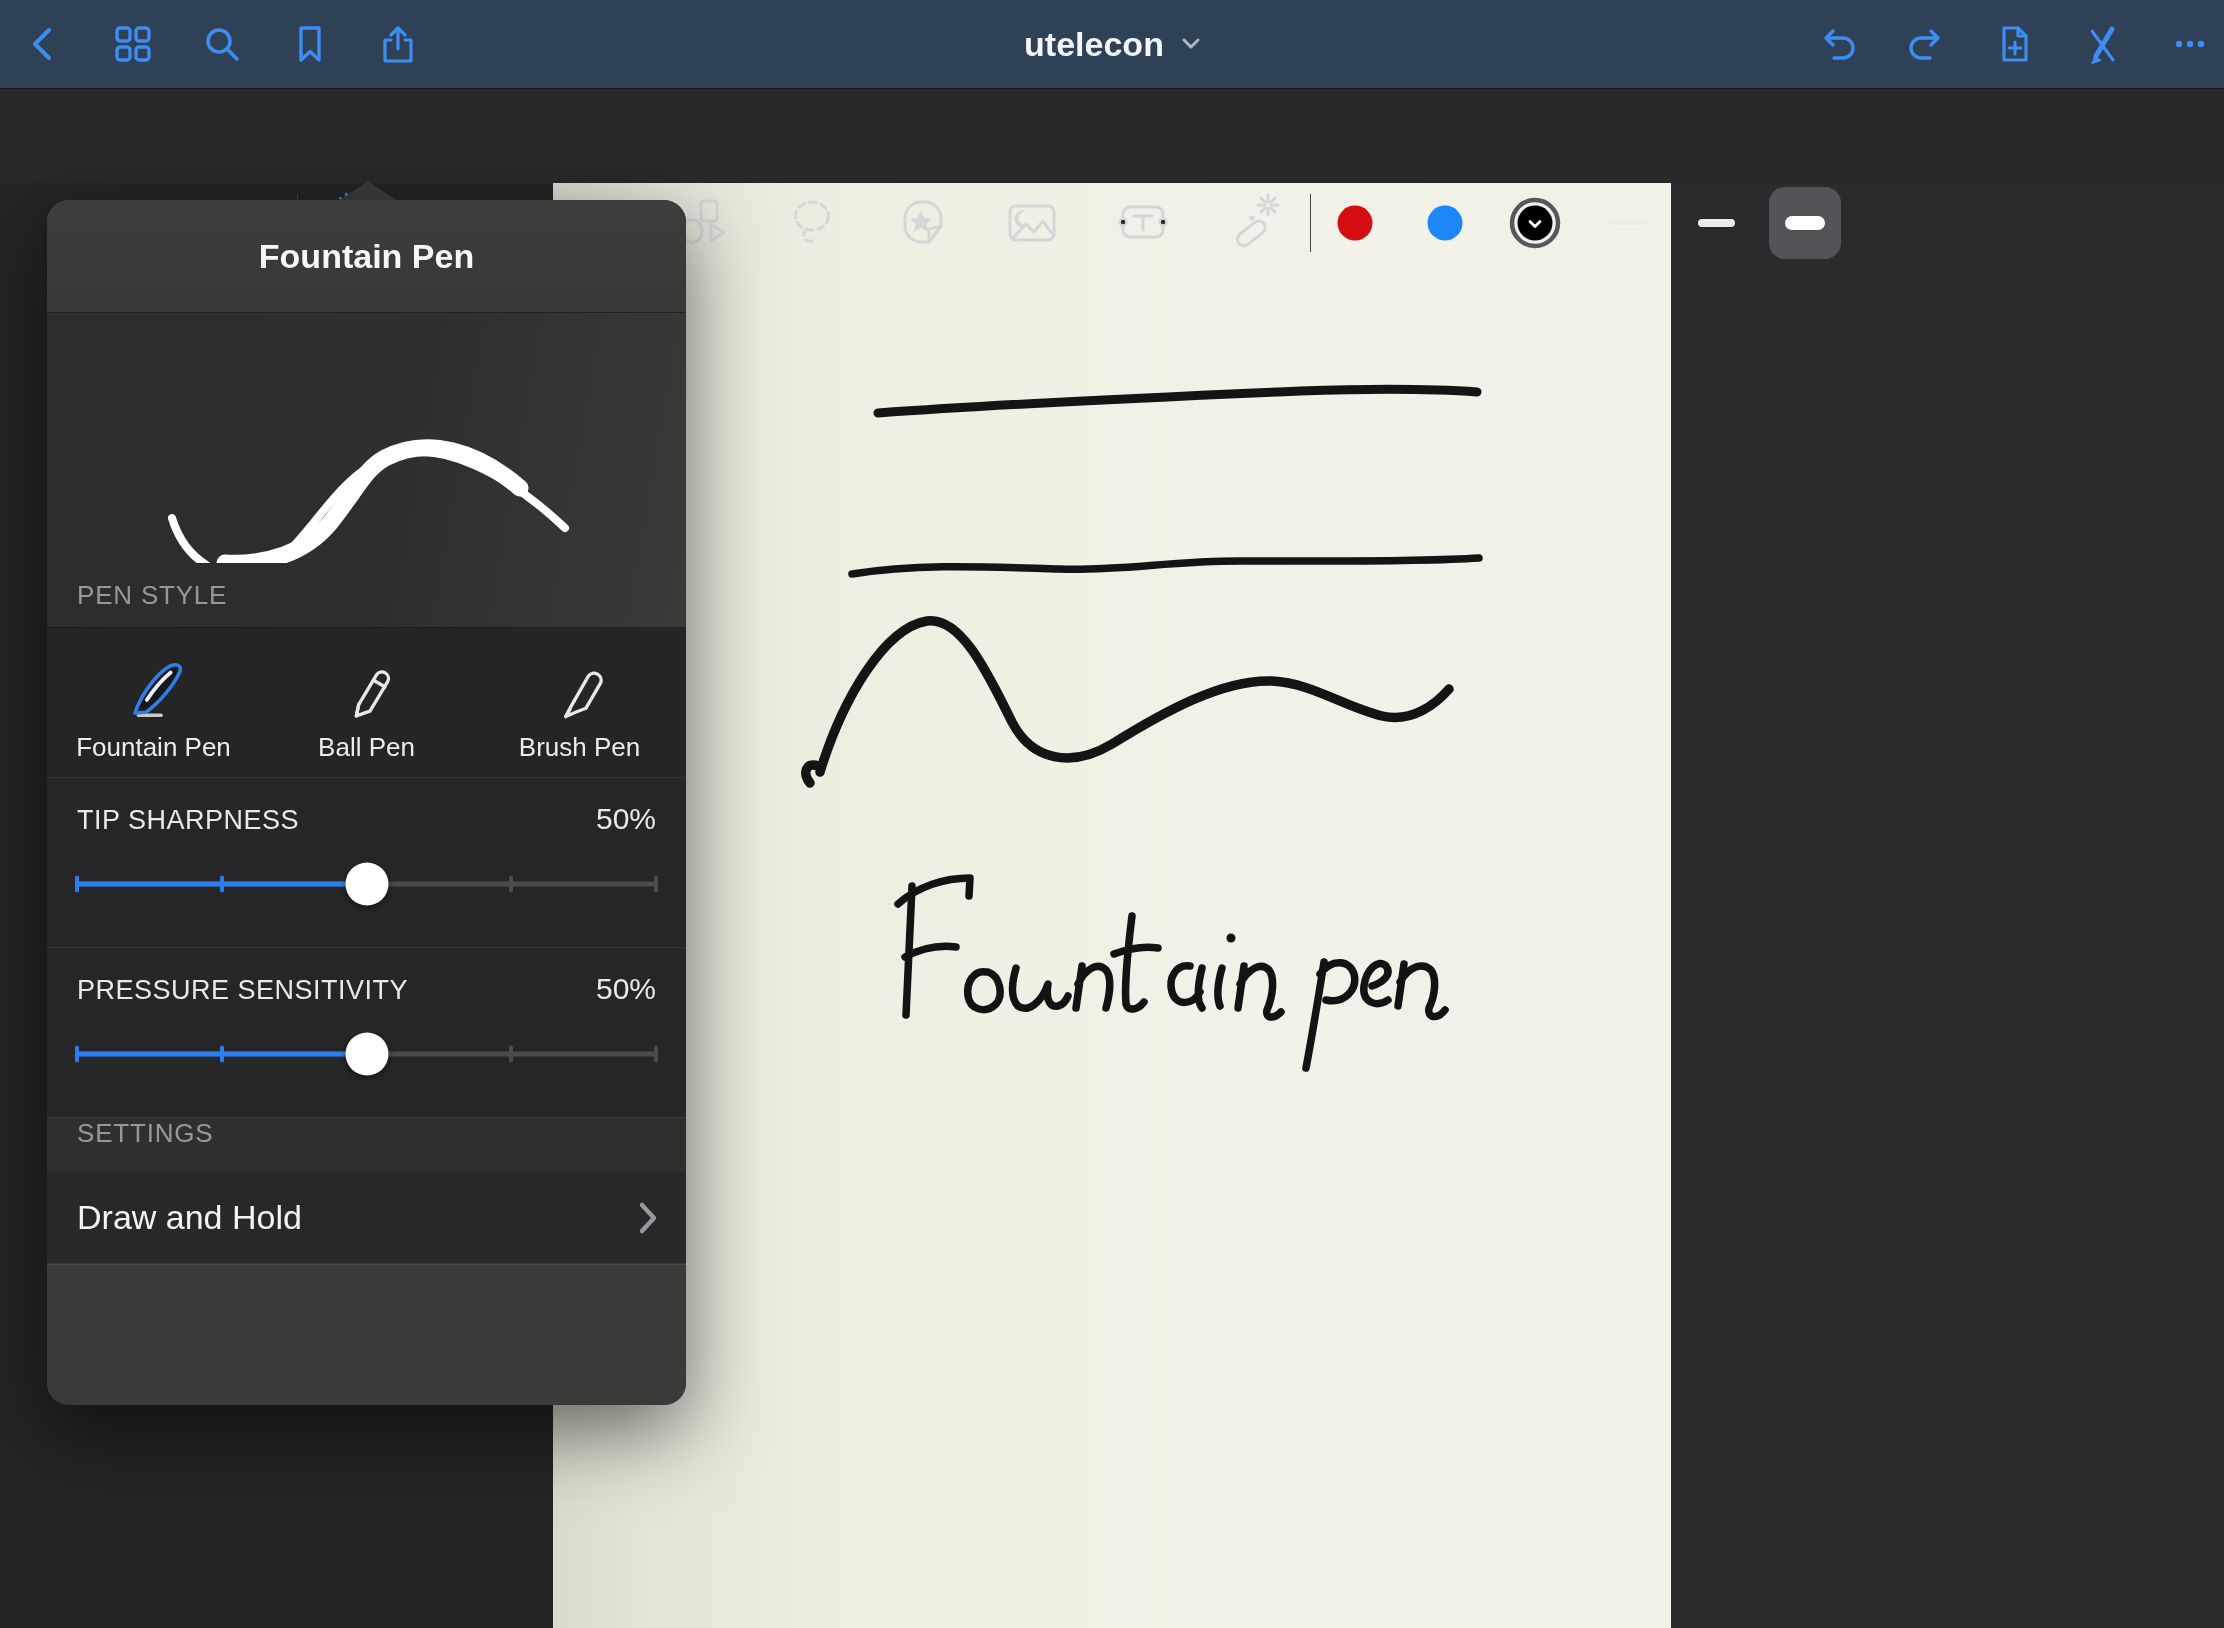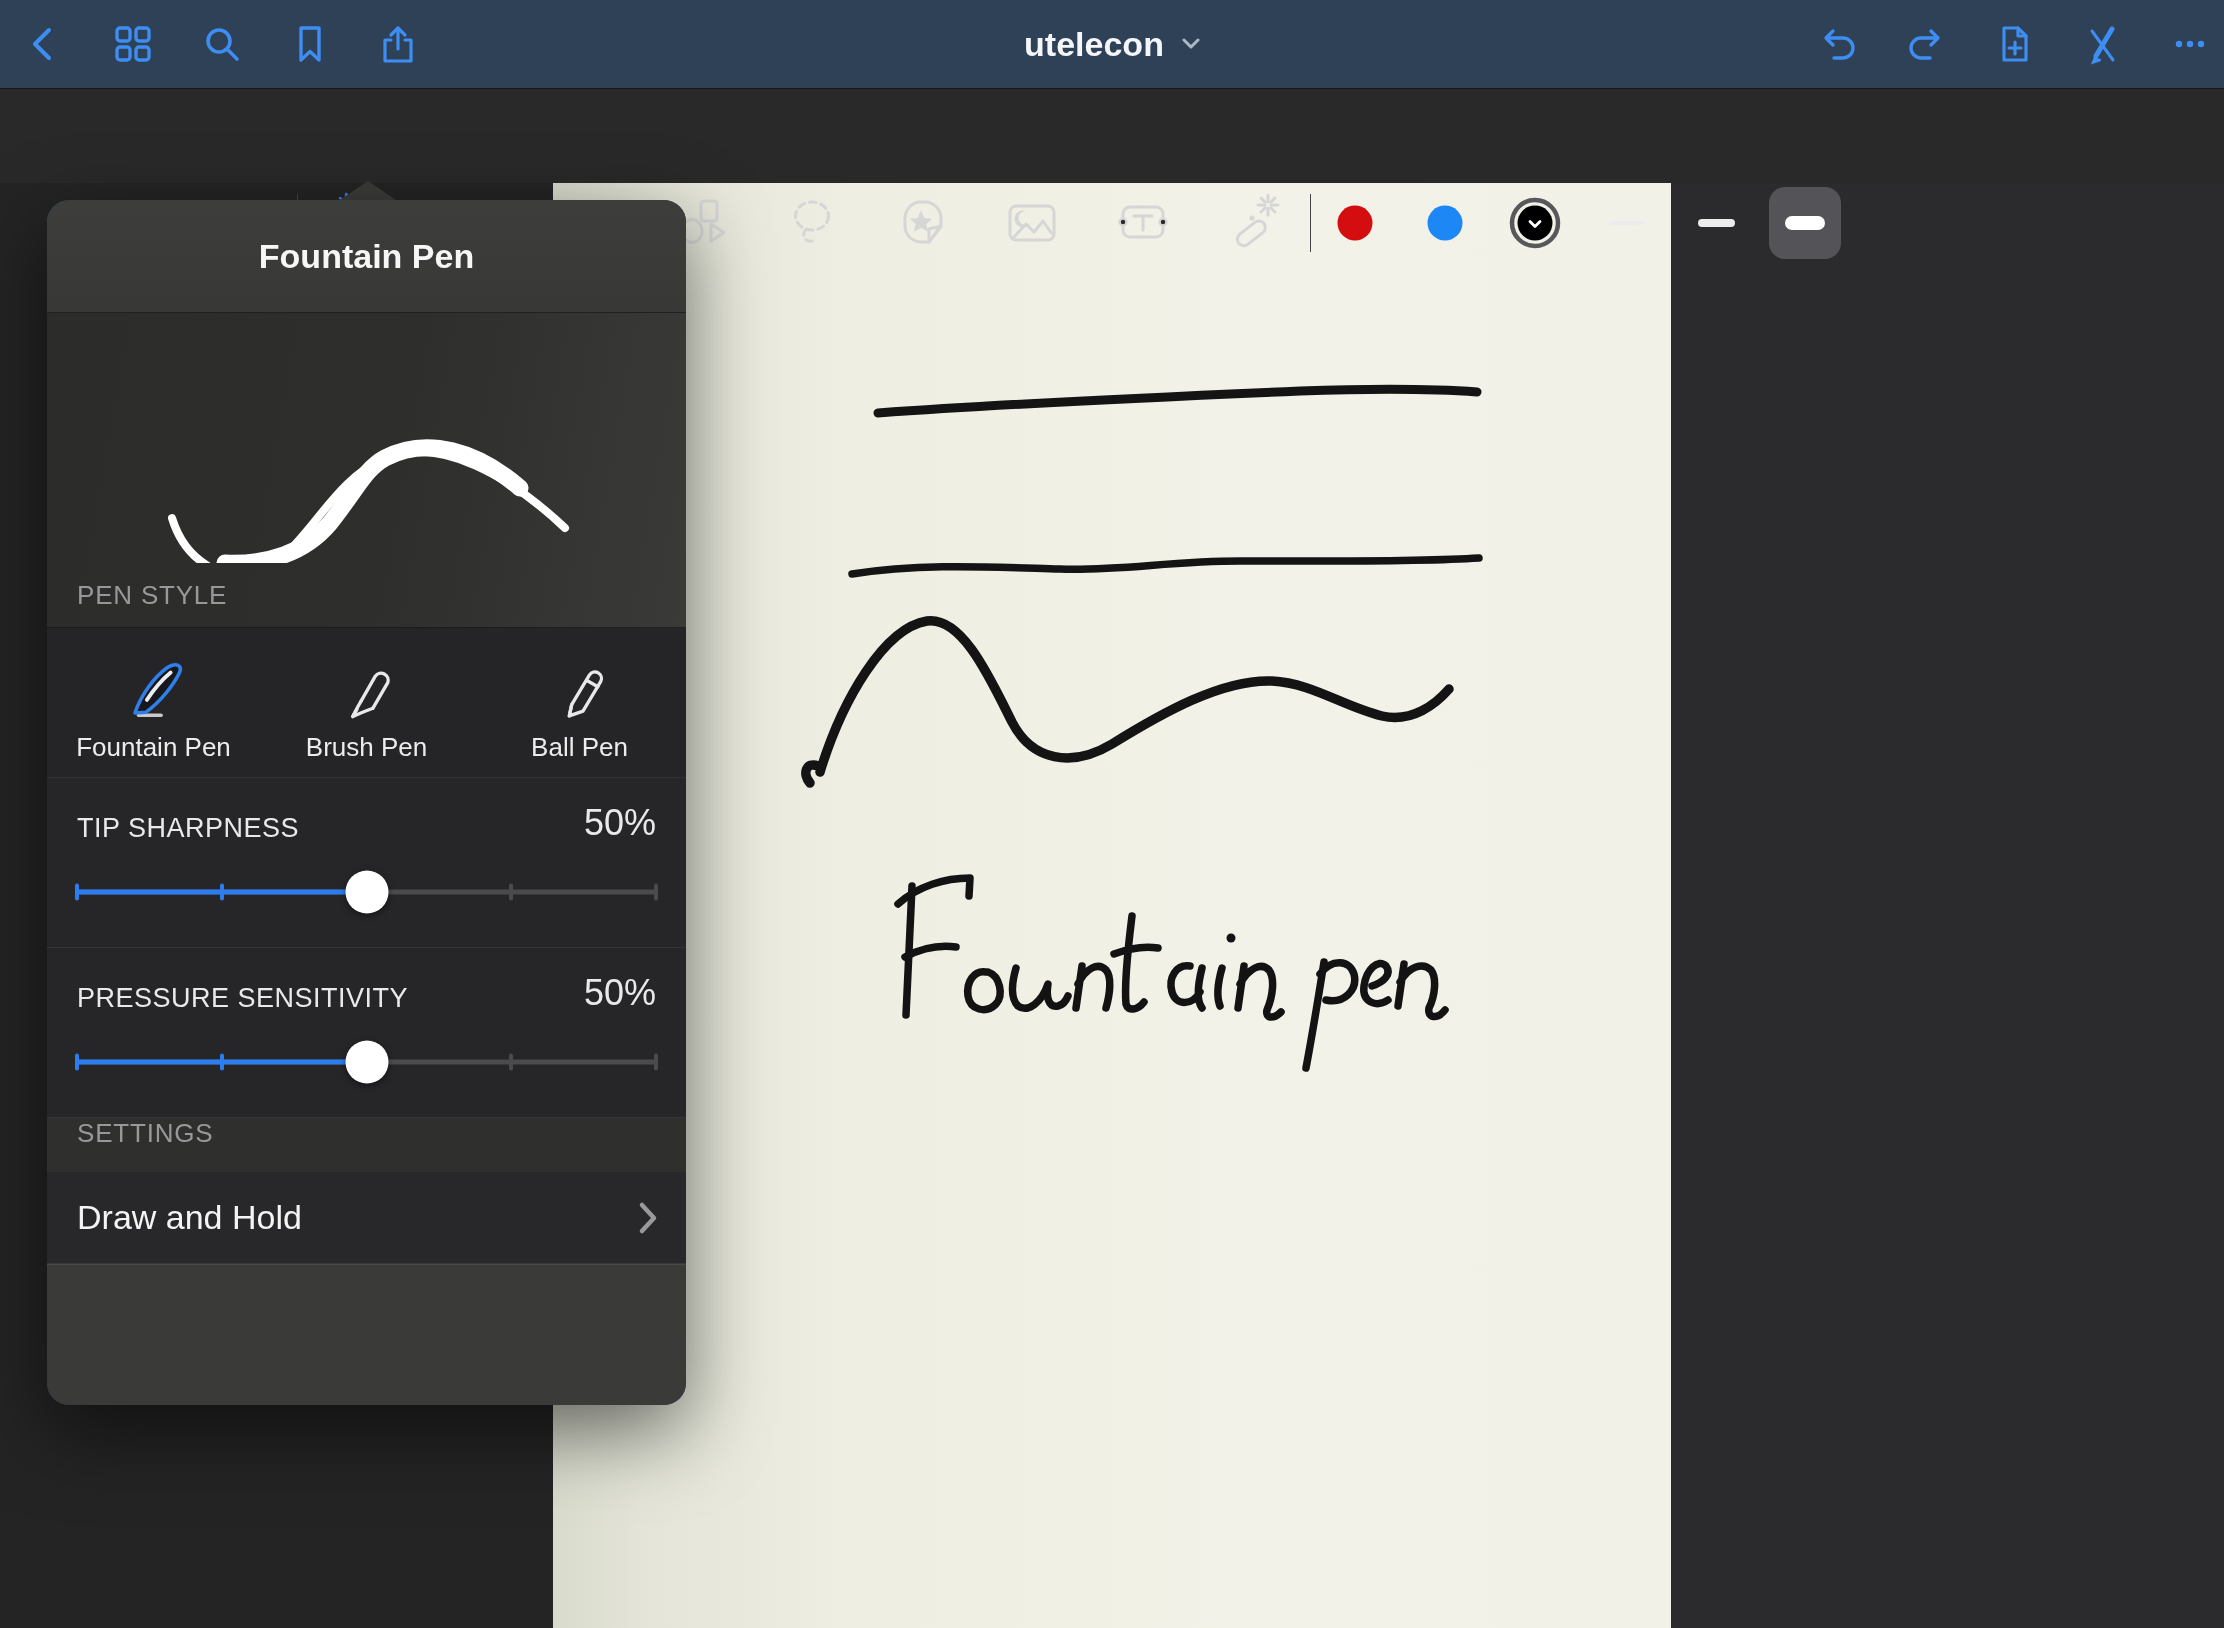--- a/index.html
+++ b/index.html
@@ -35,21 +35,21 @@
   .pop-title{color:#f7f7f7;font-size:34px;font-weight:700;}
   .pop-preview{height:315px;flex:none;position:relative;background:linear-gradient(100deg,#2c2c2a 0%,#2e2e2c 55%,#3a3a38 100%);border-bottom:1px solid rgba(0,0,0,.4);box-sizing:border-box;}
   .section-label{color:#98989a;font-size:26px;letter-spacing:.8px;}
   .pen-style-label{position:absolute;left:30px;bottom:16px;margin-top:19px;}
   .pen-row{height:150px;flex:none;background:#252527;display:flex;border-bottom:1px solid rgba(255,255,255,.06);box-sizing:border-box;}
   .pen-opt{flex:1;display:flex;flex-direction:column;align-items:center;justify-content:flex-end;padding-bottom:14px;gap:6px;cursor:pointer;}
   .pen-opt-label{color:#ececec;font-size:26px;}
   .slider-section{height:170px;flex:none;background:#262628;border-bottom:1px solid rgba(255,255,255,.07);box-sizing:border-box;padding:24px 30px 0 30px;}
   .slider-head{display:flex;justify-content:space-between;align-items:flex-end;}
   .slider-label{color:#e9e9ea;font-size:27px;letter-spacing:.5px;}
-  .slider-value{color:#e9e9ea;font-size:36px;}
+  .slider-value{color:#e9e9ea;font-size:30px;}
   .slider{position:relative;height:80px;margin-top:8px;--pct:50;}
   .track{position:absolute;left:0;right:0;top:50%;height:5px;transform:translateY(-50%);background:#4b4b4d;border-radius:3px;}
   .fill{position:absolute;left:0;top:50%;height:5px;transform:translateY(-50%);background:#2c7ef0;border-radius:3px;width:calc(var(--pct)*1%);}
   .tick{position:absolute;top:50%;width:4px;height:17px;border-radius:2px;transform:translate(-50%,-50%);background:#4b4b4d;}
   .tick.on{background:#2c7ef0;}
   .thumb{position:absolute;top:50%;left:calc(var(--pct)*1%);width:43px;height:43px;border-radius:50%;background:#fff;transform:translate(-50%,-50%);box-shadow:0 2px 6px rgba(0,0,0,.5);cursor:pointer;}
   .settings-strip{height:54px;flex:none;display:flex;align-items:flex-start;padding:0 0 8px 30px;box-sizing:border-box;background:#2f2f2d;}
   .setting-row{height:92px;flex:none;background:#28282a;display:flex;align-items:center;justify-content:space-between;padding:0 28px 0 30px;box-sizing:border-box;cursor:pointer;}
   .setting-row.first{border-bottom:1px solid rgba(255,255,255,.08);}
   .setting-label{color:#f4f4f4;font-size:34px;}
@@ -319,36 +319,36 @@
         <svg width="76" height="76" viewBox="0 0 64 64">
           <path d="M19 55 H38" stroke="#c9c9c9" stroke-width="3" stroke-linecap="round" fill="none"></path>
           <path d="M16 53 C21 38 32 23 43 15 C51 10 56 13 53.5 19 C49 29 37 44 25 52.5 Z" fill="#16181b" stroke="#2f7fe8" stroke-width="3" stroke-linejoin="round"></path>
           <path d="M26 42 C32 33 40 24 46 19" stroke="#eceef1" stroke-width="3.2" stroke-linecap="round" fill="none"></path>
         </svg>
         <span class="pen-opt-label">Fountain Pen</span>
       </div>
       <div class="pen-opt">
         <svg width="76" height="76" viewBox="0 0 64 64">
             <g fill="none" stroke="#e8e8e8" stroke-width="2.8" stroke-linecap="round" stroke-linejoin="round">
+              <path d="M25 46 L40 21 a5.5 5.5 0 0 1 9.5 5.5 L34.5 51.5 L23 55.5 Z"></path>
+              <path d="M37.5 25.5 L47 31"></path>
+              <path d="M25 46 L23 55.5"></path>
+            </g>
+          </svg>
+        <span class="pen-opt-label">Ball Pen</span>
+      </div>
+      <div class="pen-opt">
+        <svg width="76" height="76" viewBox="0 0 64 64">
+            <g fill="none" stroke="#e8e8e8" stroke-width="2.8" stroke-linecap="round" stroke-linejoin="round">
               <path d="M27 43 L39 22 a6 6 0 0 1 10.5 5.5 L37 49"></path>
               <path d="M27 43 C24 48 22 52 20 56 C24 54 29 52 37 49"></path>
               <path d="M20 56 l3.5 -6"></path>
             </g>
           </svg>
         <span class="pen-opt-label">Brush Pen</span>
-      </div>
-      <div class="pen-opt">
-        <svg width="76" height="76" viewBox="0 0 64 64">
-            <g fill="none" stroke="#e8e8e8" stroke-width="2.8" stroke-linecap="round" stroke-linejoin="round">
-              <path d="M25 46 L40 21 a5.5 5.5 0 0 1 9.5 5.5 L34.5 51.5 L23 55.5 Z"></path>
-              <path d="M37.5 25.5 L47 31"></path>
-              <path d="M25 46 L23 55.5"></path>
-            </g>
-          </svg>
-        <span class="pen-opt-label">Ball Pen</span>
       </div>
     </div>
 
     <div class="slider-section">
       <div class="slider-head">
         <span class="slider-label">TIP SHARPNESS</span>
         <span class="slider-value">50%</span>
       </div>
       <div class="slider" style="--pct: 50;">
         <div class="track"></div>

